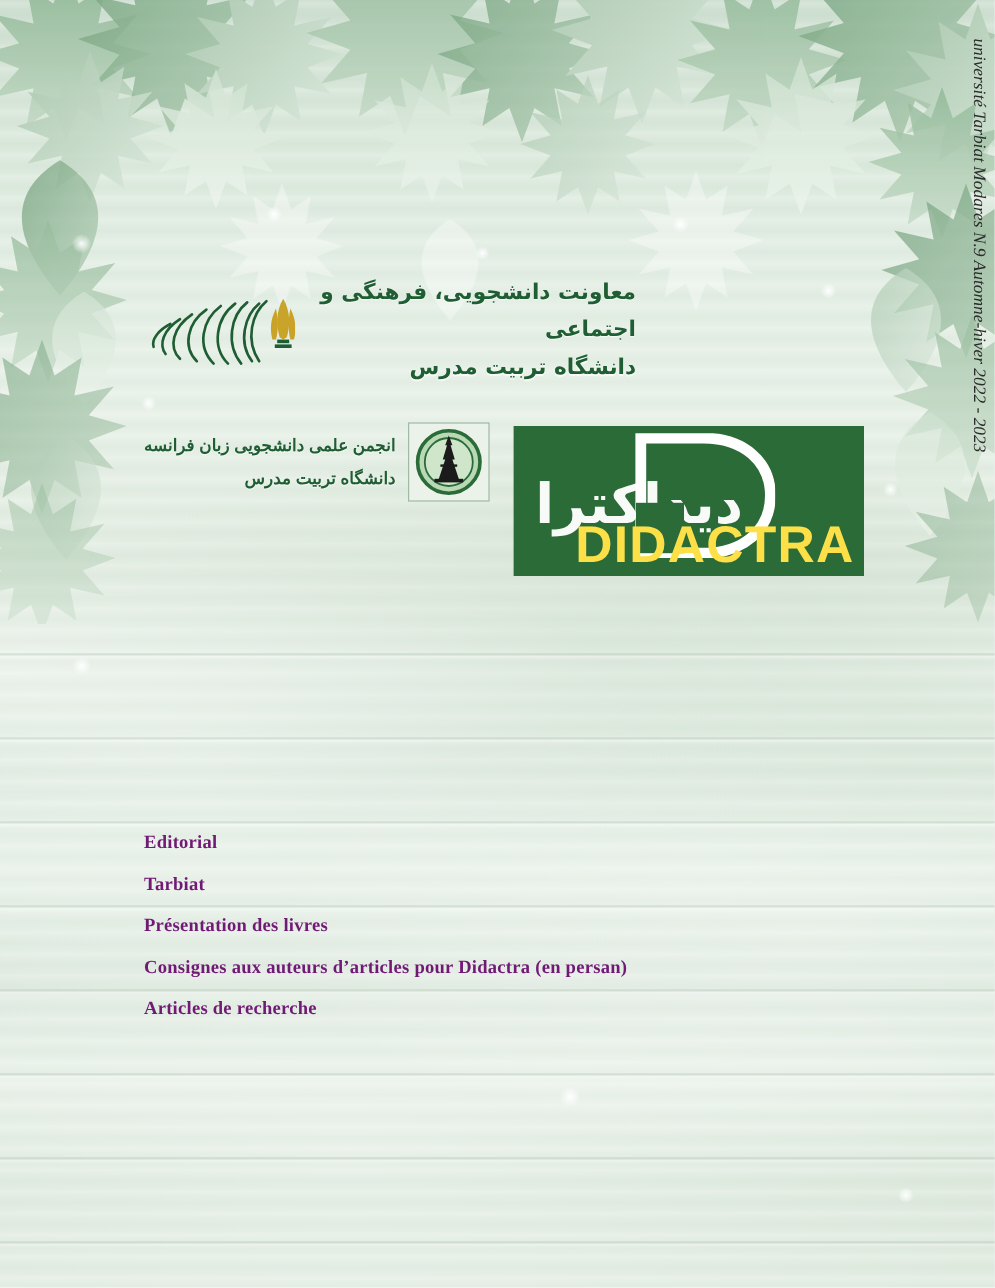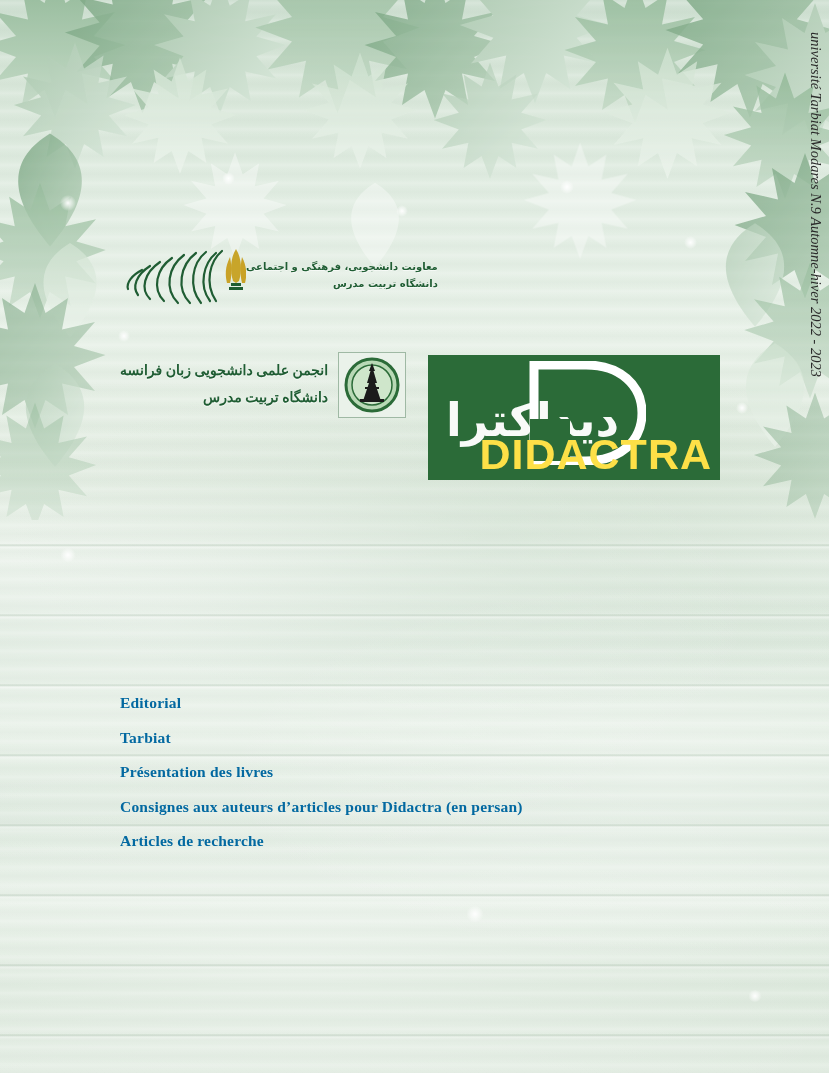--- a/index.html
+++ b/index.html
@@ -88,21 +88,21 @@
     height: 70px;
     display: flex;
     align-items: center;
     justify-content: flex-end;
     direction: rtl;
   }
   .tmu-text {
     text-align: right;
     color: #1f5d33;
     font-family: "DejaVu Sans", sans-serif;
-    font-size: 10px;
+    font-size: 18px;
     line-height: 1.75;
     font-weight: 700;
     text-shadow: 0 1px 1px rgba(255,255,255,.75);
   }
   .tmu-logo {
     width: 128px;
     height: 64px;
     margin-left: 8px;
     position: relative;
     flex: none;
@@ -121,21 +121,21 @@
     height: 64px;
     border: 1px solid #9fb9a4;
     background: #eaf2ea;
     flex: none;
     position: relative;
     overflow: hidden;
   }
   .assoc-text {
     text-align: right;
     color: #1f5d33;
-    font-family: Liberation Serif, serif;
+    font-family: Liberation Sans, sans-serif;
     font-size: 14px;
     font-weight: 700;
     line-height: 1.9;
     margin-right: 10px;
     text-shadow: 0 1px 1px rgba(255,255,255,.7);
   }
 
   
   .didactra {
     position: absolute;
@@ -180,21 +180,21 @@
   .toc {
     position: absolute;
     left: 120px;
     top: 694px;
     width: 560px;
   }
   .toc-item {
     font-family: "Liberation Serif", serif;
     font-size: 15.5px;
     font-weight: 700;
-    color: #0369a1;
+    color: #701a75;
     margin-bottom: 16.5px;
     letter-spacing: .2px;
     white-space: nowrap;
   }
 
   
   .spine {
     position: absolute;
     right: 28px;
     top: 492px;

